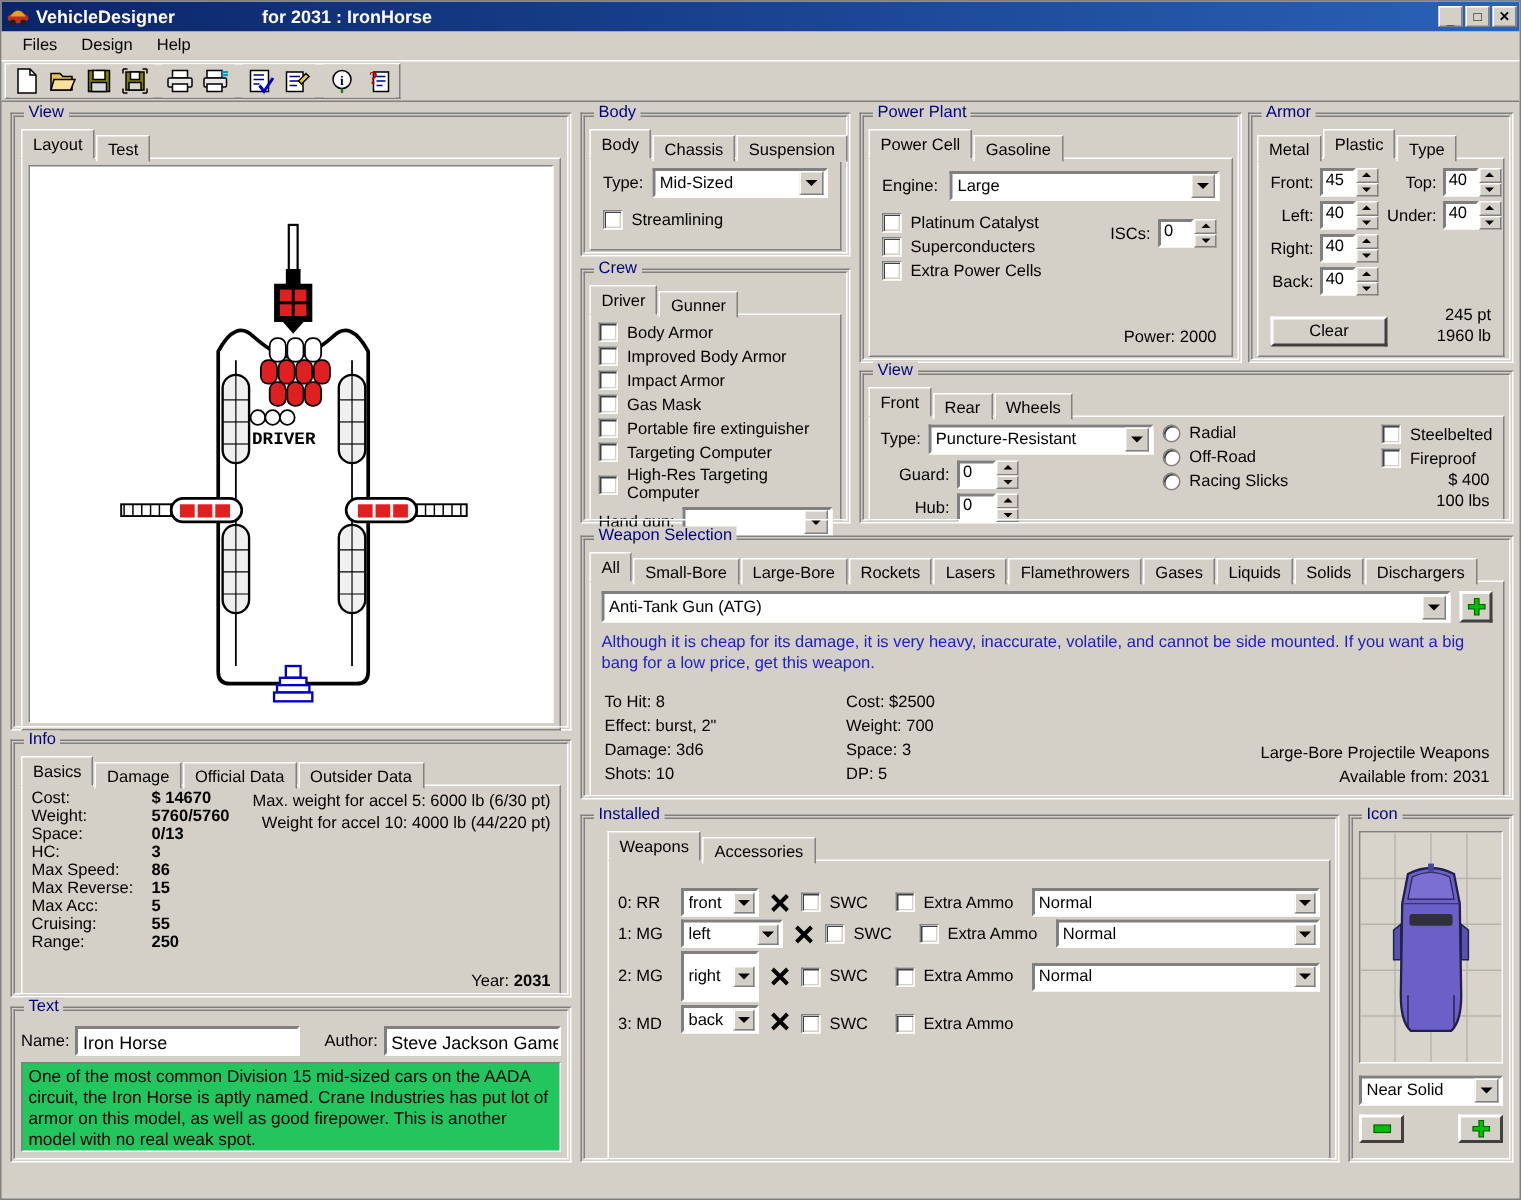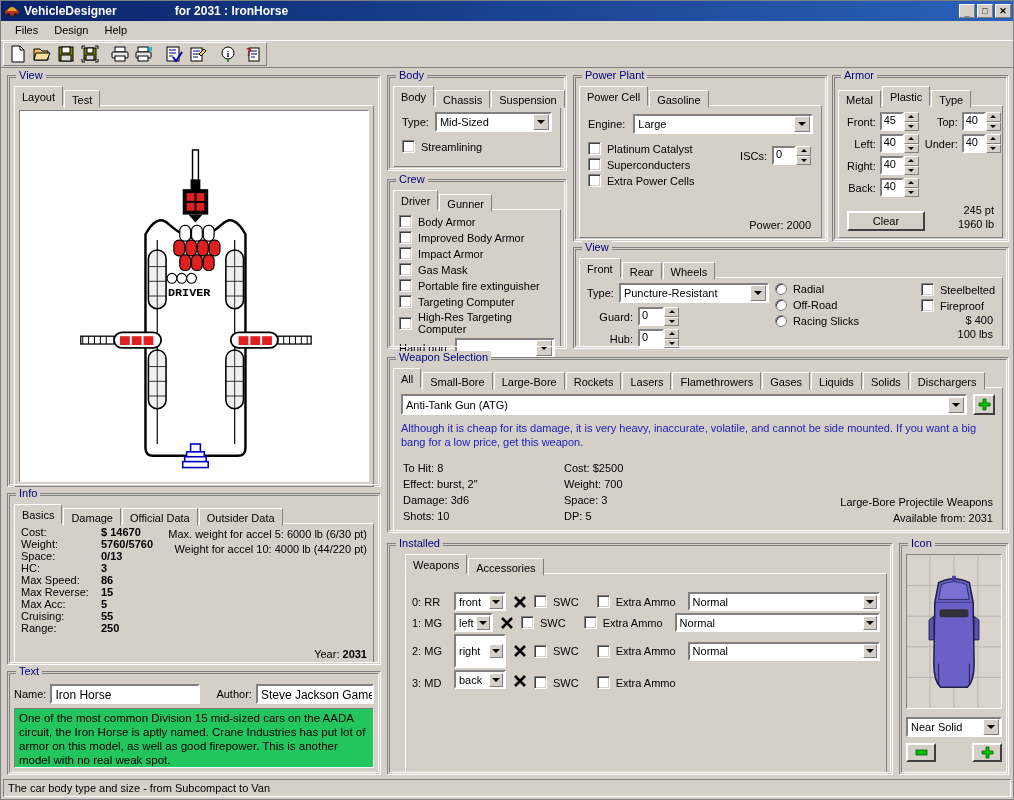--- a/index.html
+++ b/index.html
@@ -898,21 +898,21 @@
           <div class="combo" style="flex:1; height:19px; margin-left:6px;">
             <span class="txt">Normal</span>
             <span class="combo-arrow" style="width:14px;height:14px;">
                 <i class="arrow-dn"></i>
               </span>
           </div>
         </div>
 
         <div style="display:flex; align-items:center; gap:6px; margin-bottom:2px;">
           <span class="lbl" style="width:36px;">1: MG</span>
-          <div class="combo" style="width:39px; height:19px;">
+          <div class="combo" style="width:68px; height:19px;">
             <span class="txt" style="font-size:11px;">left</span>
             <span class="combo-arrow" style="width:14px;height:14px;">
                 <i class="arrow-dn"></i>
               </span>
           </div>
           <span class="xbtn">
             <svg width="14" height="14" viewBox="0 0 14 14">
                 <path d="M2 2 L12 12 M12 2 L2 12" stroke="#000" stroke-width="2.6"></path>
               </svg>
           </span>
@@ -1017,15 +1017,14 @@
         </div>
         <div class="btn" style="width:30px; height:19px;">
           <svg width="13" height="13" viewBox="0 0 13 13">
               <path d="M5 1h3v4h4v3H8v4H5V8H1V5h4z" fill="#00c000" stroke="#006000" stroke-width="0.8"></path>
             </svg>
         </div>
       </div>
     </div>
   </div>
 
-  <div class="statusbar">The car body type and size - from Subcompact to Van</div>
 
 </div>
 
 </body></html>

